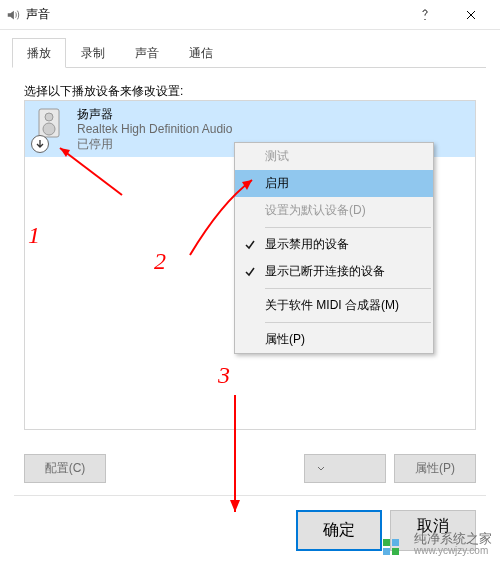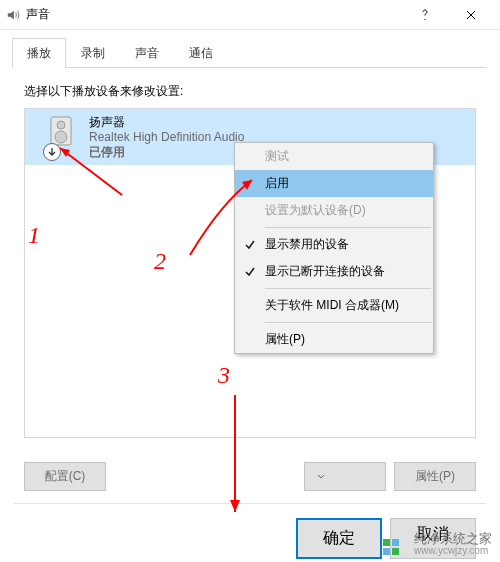--- a/index.html
+++ b/index.html
@@ -9,31 +9,31 @@
 .titlebar .icon { margin-right: 6px; display: inline-flex; }
 .titlebar .spacer { flex: 1; }
 .win-btn { width: 46px; height: 28px; display: flex; align-items: center; justify-content: center; }
 
 .tabs { display: flex; padding: 8px 12px 0 12px; font-size: 12px; color: #333; }
 .tab { padding: 6px 14px 5px 14px; cursor: pointer; border: 1px solid transparent; }
 .tab.active { border: 1px solid #d6d6d6; border-bottom: 1px solid #fff; background: #fff; position: relative; z-index: 2; }
 .tabline { height: 1px; background: #d6d6d6; margin: 0 14px; position: relative; top: -1px; }
 
 .content { padding: 14px 24px; }
-.desc { font-size: 12px; color: #000; margin-bottom: 8px; }
+.desc { font-size: 12px; color: #000; margin-bottom: 0; }
 
 .device-list { border: 1px solid #d6d6d6; height: 330px; position: relative; background: #fff; }
-.device-row { display: flex; align-items: flex-start; padding: 6px 20px; background: #cce8ff; height: 56px; }
+.device-row { display: flex; align-items: flex-start; padding: 6px 8px; background: #cce8ff; height: 56px; }
 .dev-icon { width: 38px; height: 44px; position: relative; margin-right: 6px; }
 .dev-icon .spk { width: 32px; height: 32px; }
 .dev-icon .badge { position: absolute; left: -2px; bottom: -2px; width: 18px; height: 18px; border-radius: 50%; border: 1px solid #666; background: #fff; display: flex; align-items: center; justify-content: center; font-size: 12px; color: #333; }
 .dev-text { font-size: 12px; line-height: 15px; }
 .dev-text .name { color: #000; }
 .dev-text .drv { color: #6a6a6a; }
-.dev-text .stat { color: #6a6a6a; font-weight: bold; }
+.dev-text .stat { color: #6a6a6a; }
 
 .ctx-menu { position: absolute; left: 222px; top: 142px; width: 200px; background: #f2f2f2; border: 1px solid #bdbdbd; box-shadow: 2px 2px 4px rgba(0,0,0,.25); font-size: 12px; z-index: 10; margin-left: 12px; }
 .ctx-item { display: flex; align-items: center; padding: 5px 8px 5px 30px; position: relative; color: #000; }
 .ctx-item.disabled { color: #9a9a9a; }
 .ctx-item.highlight { background: #90c7ee; }
 .ctx-sep { height: 1px; background: #d0d0d0; margin: 3px 2px 3px 30px; }
 .ctx-check { position: absolute; left: 8px; width: 14px; height: 14px; display: flex; align-items: center; justify-content: center; color: #1a1a1a; }
 
 .bottom-row { display: flex; padding: 10px 24px 0 24px; gap: 8px; font-size: 12px; }
 .btn { border: 1px solid #c3c3c3; background: #e1e1e1; color: #6d6d6d; padding: 5px 12px; min-width: 82px; text-align: center; }

